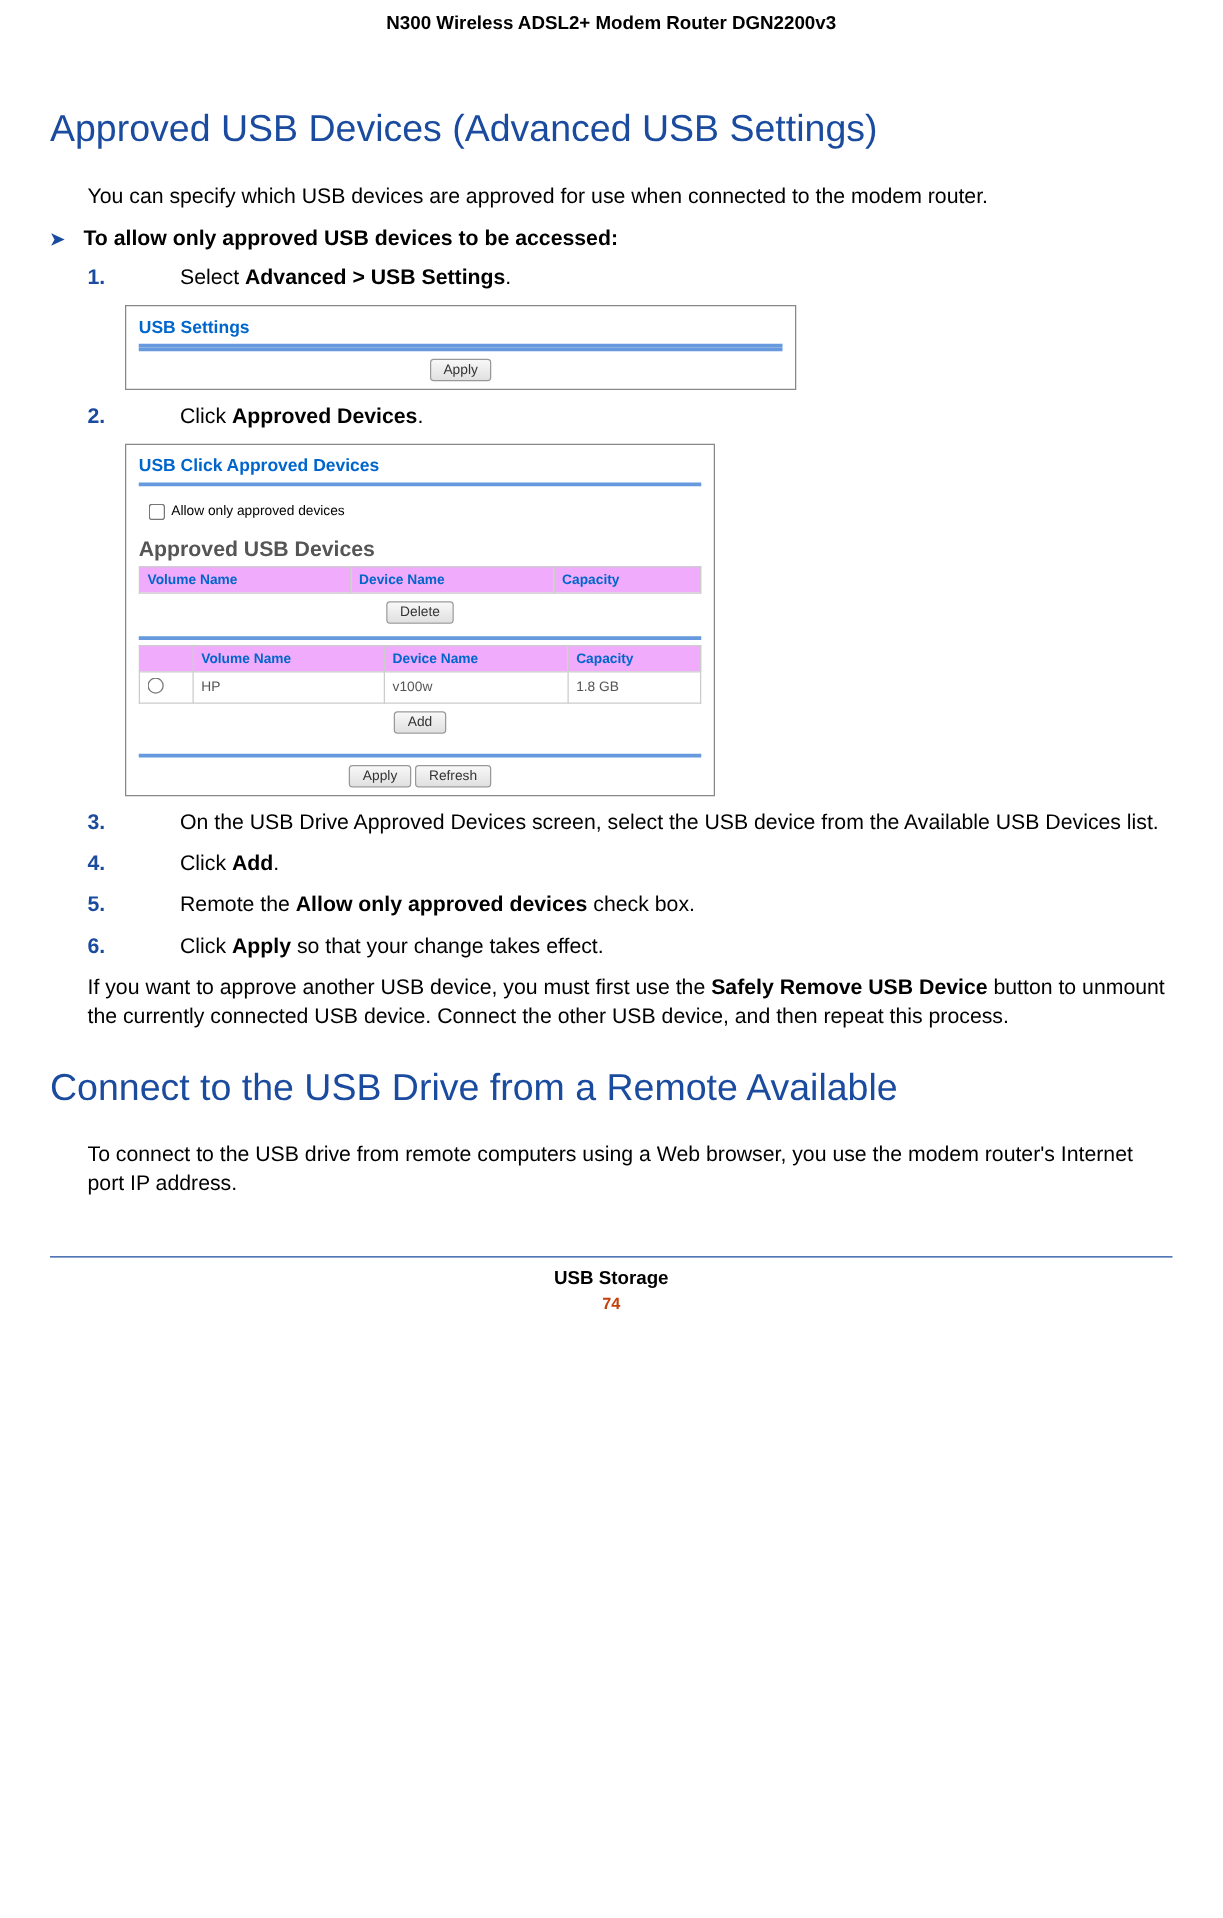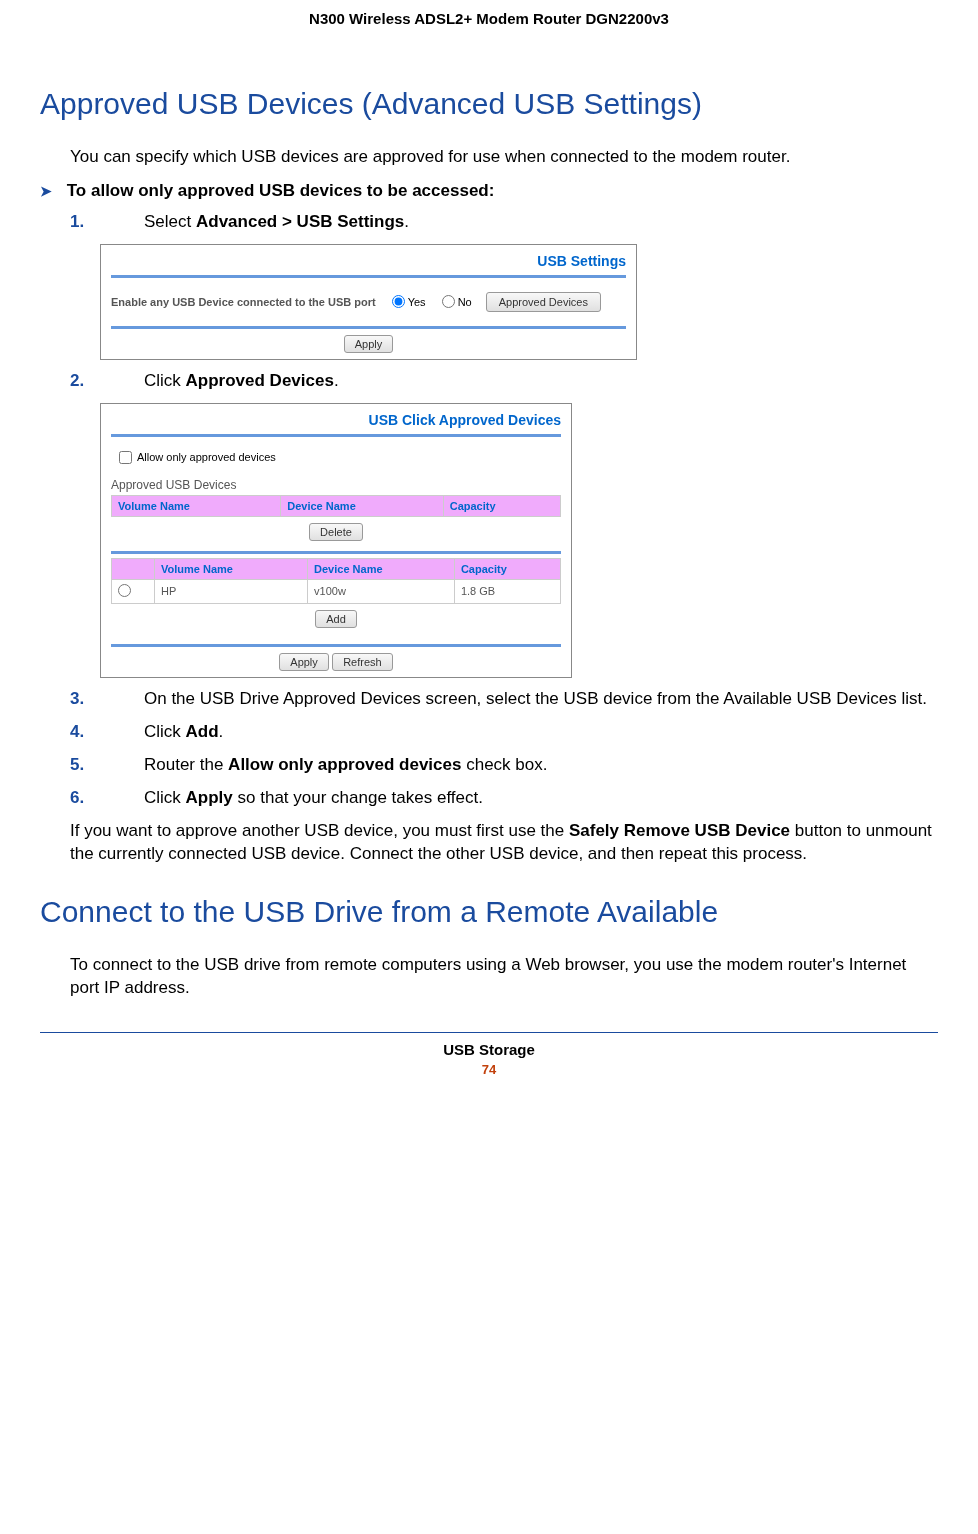--- a/index.html
+++ b/index.html
@@ -72,21 +72,20 @@
     }
     .ss2 {
       width: 470px;
       font-size: 12px;
     }
     .ss-title {
       color: #0066cc;
       font-weight: bold;
       padding: 8px 10px 6px 10px;
       font-size: 14px;
-      text-align: right;
     }
     .ss-blue-line {
       height: 3px;
       background: #6699dd;
       margin: 0 10px;
     }
     .ss-content {
       padding: 10px 10px;
     }
     .ss-label {
@@ -121,22 +120,22 @@
       padding: 6px 0;
     }
     .ss-checkbox {
       display: inline-flex;
       align-items: center;
       gap: 5px;
       font-size: 11px;
       padding: 4px 0 8px 8px;
     }
     .ss-subhead {
-      font-weight: normal;
-      font-size: 12px;
+      font-weight: bold;
+      font-size: 17px;
       color: #555;
       padding: 6px 0 3px 0;
     }
     .ss-table {
       width: 100%;
       border-collapse: collapse;
       font-size: 11px;
     }
     .ss-table th {
       color: #0066cc;
@@ -146,21 +145,21 @@
       border: 1px solid #ccc;
       background: #f0abfc;
     }
     .ss-table td {
       padding: 4px 6px;
       border: 1px solid #ccc;
       color: #555;
     }
     .footer-line {
       border-top: 1px solid #1a4b9e;
-      margin-top: 32px;
+      margin-top: 46px;
       padding-top: 8px;
       text-align: center;
     }
     .footer-section {
       font-weight: bold;
       font-size: 15px;
     }
     .footer-page {
       color: #c2410c;
       font-weight: bold;
@@ -189,34 +188,20 @@
   <div class="step">
     <span class="step-num">1.</span>
     <span class="step-text">
       <span>Select </span><span class="ui-bold">Advanced &gt; USB Settings</span><span>.</span>
     </span>
   </div>
 
   <div class="screenshot-box ss1">
     <div class="ss-title">USB Settings</div>
     <div class="ss-blue-line"></div>
-    <div class="ss-content">
-      <div class="ss-row">
-        <span class="ss-label">Enable any USB Device connected to the USB port</span>
-        <span class="ss-radio-group">
-          <input type="radio" checked="" style="">
-          <span>Yes</span>
-        </span>
-        <span class="ss-radio-group">
-          <input type="radio" style="">
-          <span>No</span>
-        </span>
-        <button class="gray-btn" style="margin-left:8px;padding:3px 12px;">Approved Devices</button>
-      </div>
-    </div>
     <div class="ss-blue-line"></div>
     <div class="ss-center">
       <button class="gray-btn">Apply</button>
     </div>
   </div>
 
   <div class="step">
     <span class="step-num">2.</span>
     <span class="step-text">
       <span>Click </span><span class="ui-bold">Approved Devices</span><span>.</span>
@@ -280,21 +265,21 @@
   <div class="step">
     <span class="step-num">4.</span>
     <span class="step-text">
       <span>Click </span><span class="ui-bold">Add</span><span>.</span>
     </span>
   </div>
 
   <div class="step">
     <span class="step-num">5.</span>
     <span class="step-text">
-      <span>Router the </span><span class="ui-bold">Allow only approved devices</span><span> check box.</span>
+      <span>Remote the </span><span class="ui-bold">Allow only approved devices</span><span> check box.</span>
     </span>
   </div>
 
   <div class="step">
     <span class="step-num">6.</span>
     <span class="step-text">
       <span>Click </span><span class="ui-bold">Apply</span><span> so that your change takes effect.</span>
     </span>
   </div>
 

